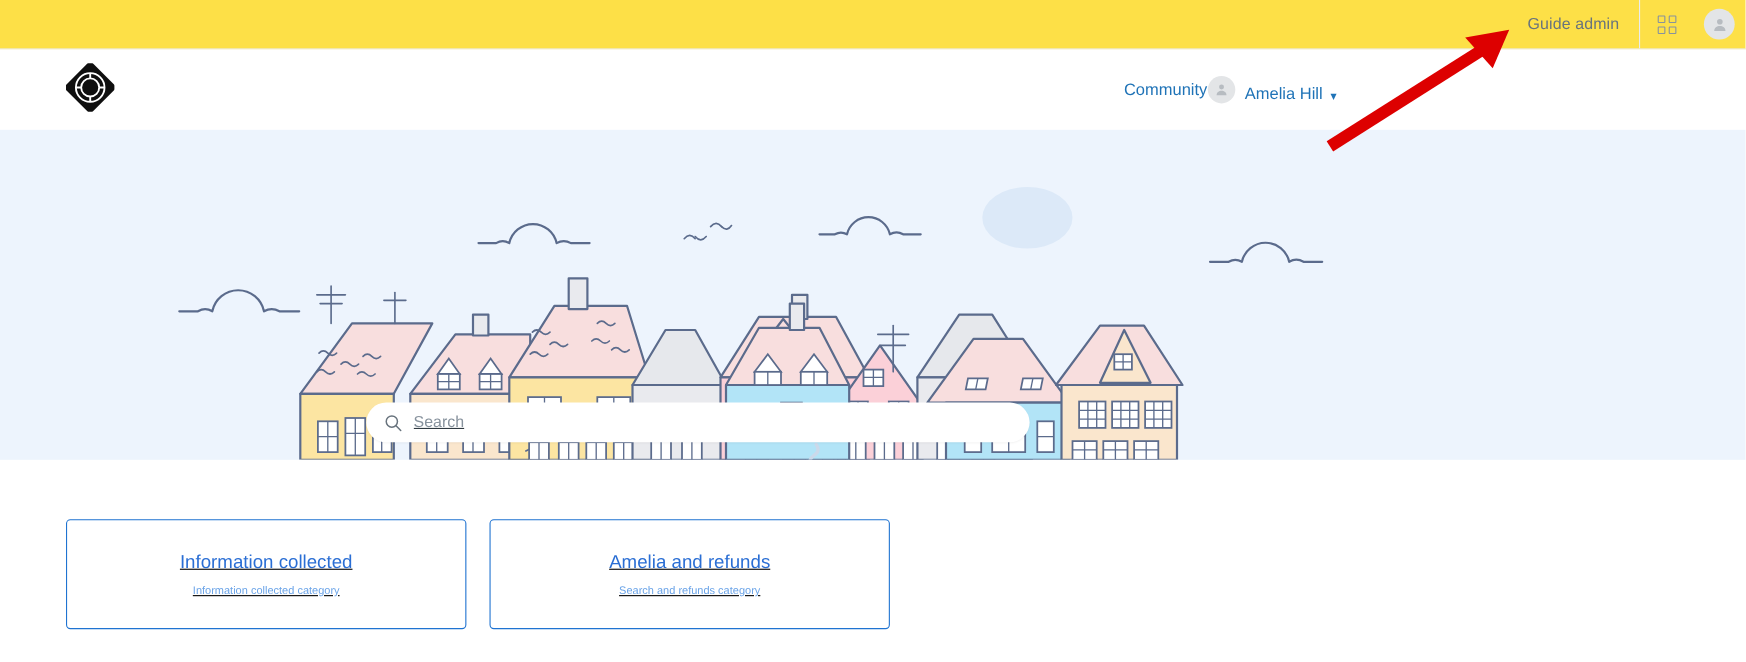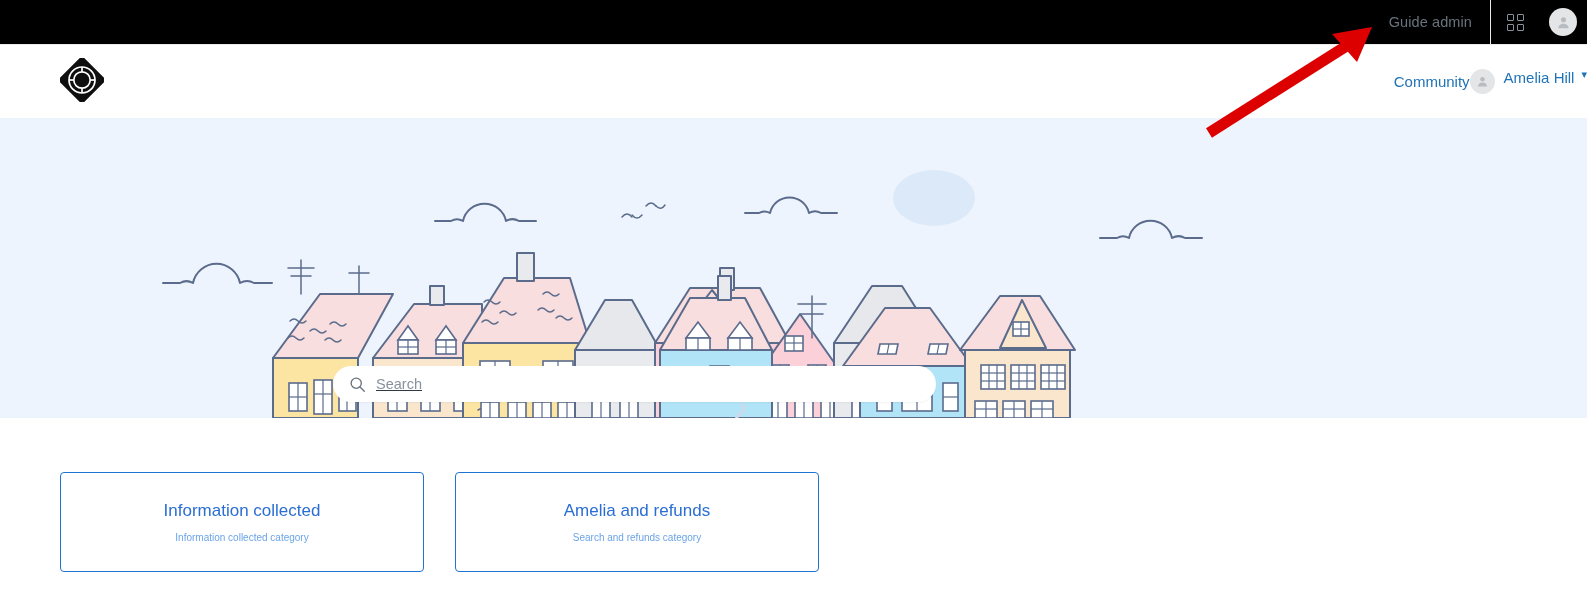--- a/index.html
+++ b/index.html
@@ -7,21 +7,21 @@
     width: 1587px; height: 602px;
     background: #ffffff;
     font-family: "Liberation Sans", sans-serif;
     overflow: hidden;
   }
   .page { position: relative; width: 1587px; height: 602px; background:#fff; }
 
   
   .topbar {
     position: absolute; top: 0; left: 0; width: 1587px; height: 45px;
-    background: #000000; border-bottom: 1px solid #e9ebed;
+    background: #fde047; border-bottom: 1px solid #e9ebed;
     display: flex; align-items: center; justify-content: flex-end;
   }
   .topbar-link {
     font-size: 14.5px; color: #68737d; letter-spacing: .1px;
     padding: 0 18px; line-height: 44px; cursor: pointer; white-space: nowrap;
   }
   .topbar-divider { width: 1px; height: 44px; background: #e9ebed; }
   .topbar-icon-cell {
     width: 48px; height: 44px; display:flex; align-items:center; justify-content:center;
     cursor: pointer;
@@ -37,21 +37,21 @@
   
   .hc-header {
     position: absolute; top: 45px; left: 0; width: 1587px; height: 73px;
     background: #ffffff; display: flex; align-items: center;
   }
   .logo-wrap { position: absolute; left: 60px; top: 50%; transform: translateY(-50%); cursor: pointer; }
   .hc-nav { position: absolute; right: 0; top: 0; height: 73px; display: flex; align-items: center; }
   .hc-nav-link {
     font-size: 15px; color: #1f73b7; cursor: pointer; white-space: nowrap;
   }
-  .user-menu { display: flex; align-items: flex-start; cursor: pointer; }
+  .user-menu { display: flex; align-items: flex-end; cursor: pointer; margin-right: 372px; }
   .user-avatar {
     width: 25px; height: 25px; border-radius: 50%; background: #e3e5e7;
     display:flex; align-items:center; justify-content:center; margin-right: 9px;
   }
   .user-name { font-size: 15px; color: #1f73b7; white-space: nowrap; }
   .caret { margin-left: 7px; color: #1f73b7; font-size: 11px; line-height: 1; }
 
   
   .hero {
     position: absolute; top: 118px; left: 0; width: 1587px; height: 300px;
@@ -70,21 +70,21 @@
   .search-box svg { flex: 0 0 auto; margin-right: 10px; }
   .search-input {
     border: 0; outline: 0; background: transparent; width: 100%;
     font-family: "Liberation Sans", sans-serif; font-size: 14.5px; color: #2f3941; text-decoration: underline;
   }
   .search-input::placeholder { color: #87929d; }
 
   
   .cards {
     position: absolute; top: 472px; left: 60px; width: 1155px;
-    display: flex; gap: 31px;
+    display: flex; gap: 21px; text-decoration: underline;
   }
   .card {
     width: 364px; height: 100px; border: 1px solid #1f73d1; border-radius: 4px;
     background: #fff; display: flex; flex-direction: column;
     align-items: center; justify-content: center; cursor: pointer;
   }
   .card-title { font-size: 17px; color: #2a6ed4; margin-bottom: 11px; }
   .card-sub { font-size: 10px; color: #6ba4e8; }
 
   

